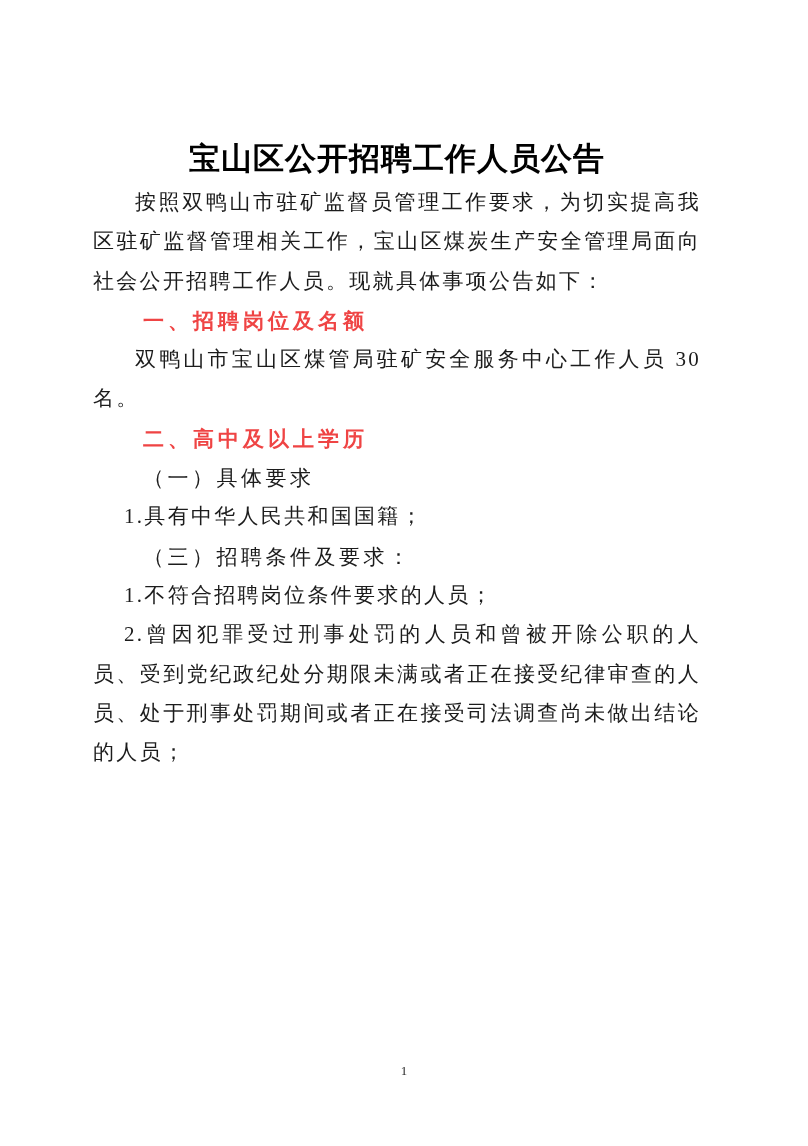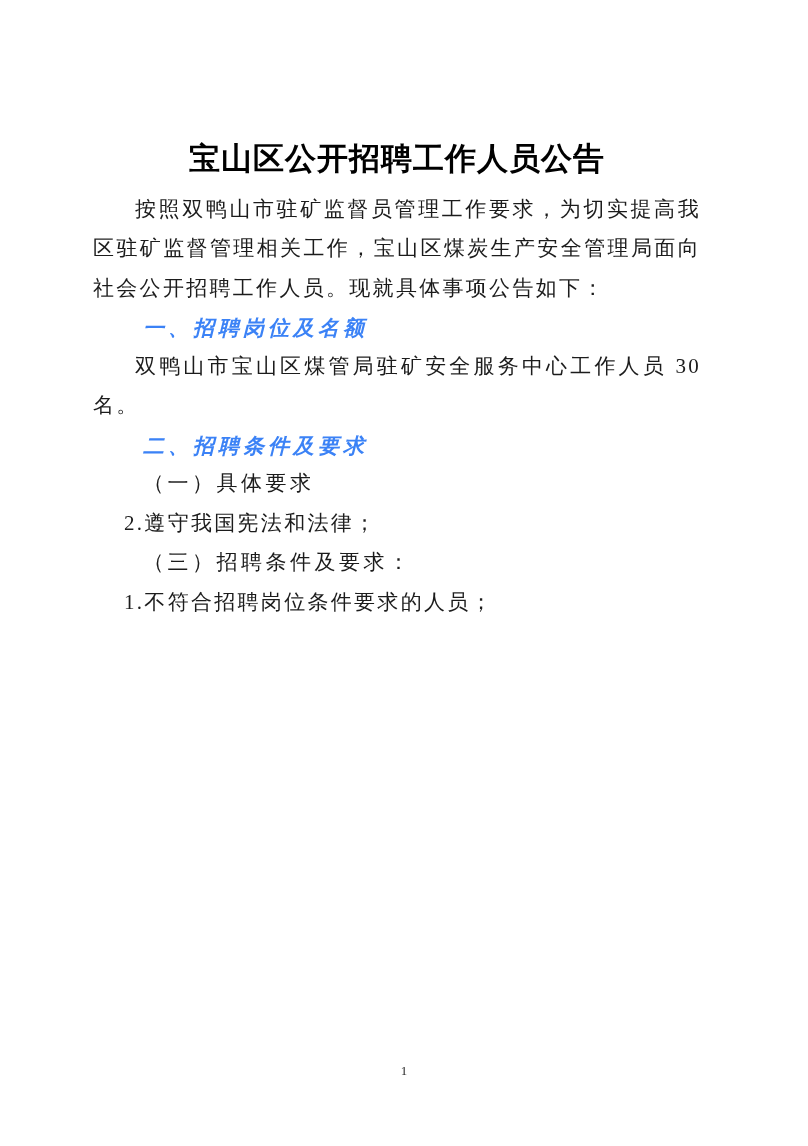--- a/index.html
+++ b/index.html
@@ -30,46 +30,45 @@
     font-family: "Liberation Serif", serif;
     font-weight: bold;
     font-size: 31px;
     line-height: 46px;
     letter-spacing: 1px;
     text-align: center;
     color: #000000;
     white-space: nowrap;
   }
   .doc-body {
-    margin-top: 8px;
+    margin-top: 1px;
     font-size: 21px;
     line-height: 39.3px;
     color: #1c1c1c;
     text-align: justify;
     text-justify: inter-character;
   }
   .doc-body p {
     margin: 0;
     padding: 0;
   }
   .block-paragraph {
     font-family: "Liberation Serif", serif;
     text-indent: 42px;
     letter-spacing: 2.3px;
   }
   .block-heading {
     font-family: "Liberation Sans", sans-serif;
     font-weight: bold;
-    color: #3b82f6;
+    color: #ef4444;
     text-indent: 50px;
     letter-spacing: 4px;
-    font-style: italic;
   }
   .block-subheading {
-    font-family: Liberation Mono, monospace;
+    font-family: Liberation Sans, sans-serif;
     text-indent: 50px;
     letter-spacing: 3.5px;
   }
   .block-item {
     font-family: "Liberation Serif", serif;
     text-indent: 31px;
     letter-spacing: 2.3px;
   }
   .page-number {
     position: absolute;
@@ -86,21 +85,22 @@
 </head>
 <body>
 
 <div class="page">
   <div class="doc-inner">
     <h1 class="doc-title">宝山区公开招聘工作人员公告</h1>
     <div class="doc-body" id="doc-body">
         <p class="block-paragraph">按照双鸭山市驻矿监督员管理工作要求，为切实提高我区驻矿监督管理相关工作，宝山区煤炭生产安全管理局面向社会公开招聘工作人员。现就具体事项公告如下：</p>
         <p class="block-heading">一、招聘岗位及名额</p>
         <p class="block-paragraph">双鸭山市宝山区煤管局驻矿安全服务中心工作人员 30 名。</p>
-        <p class="block-heading">二、招聘条件及要求</p>
+        <p class="block-heading">二、高中及以上学历</p>
         <p class="block-subheading">（一）具体要求</p>
-        <p class="block-item">2.遵守我国宪法和法律；</p>
+        <p class="block-item">1.具有中华人民共和国国籍；</p>
         <p class="block-subheading">（三）招聘条件及要求：</p>
         <p class="block-item">1.不符合招聘岗位条件要求的人员；</p>
+        <p class="block-item">2.曾因犯罪受过刑事处罚的人员和曾被开除公职的人员、受到党纪政纪处分期限未满或者正在接受纪律审查的人员、处于刑事处罚期间或者正在接受司法调查尚未做出结论的人员；</p>
       </div>
   </div>
   <div class="page-number">1</div>
 </div>
 
 </body></html>

